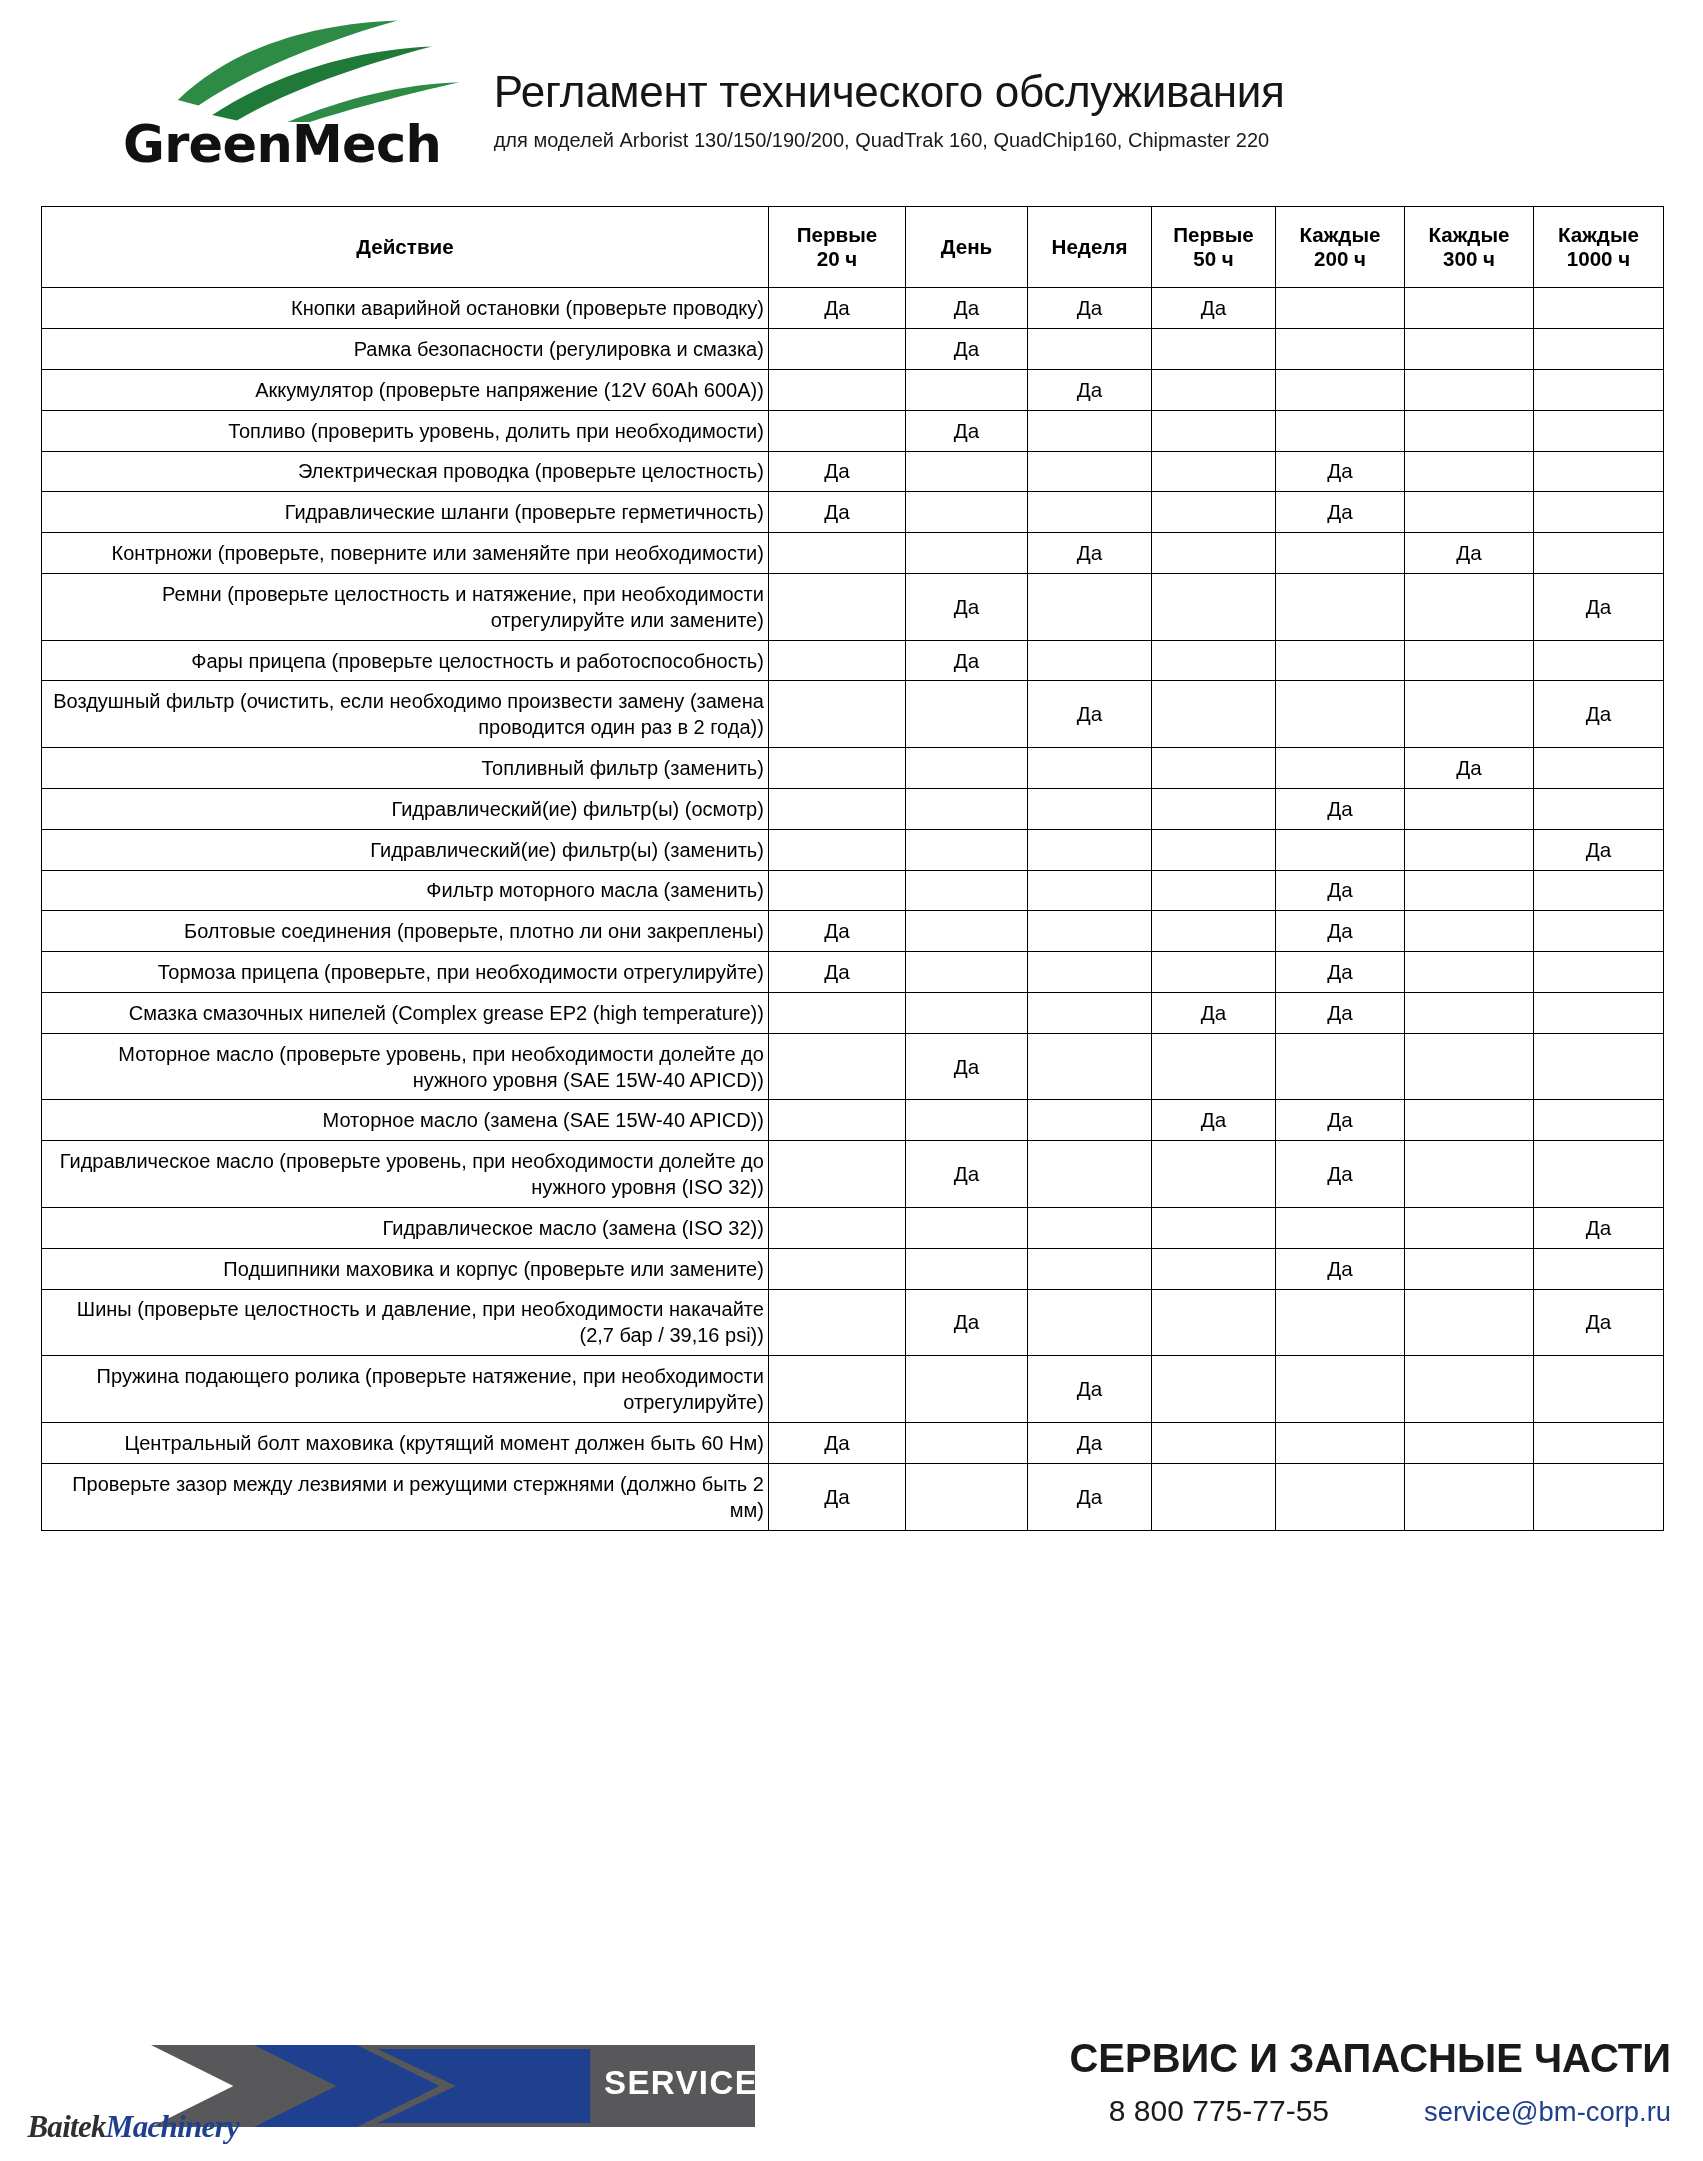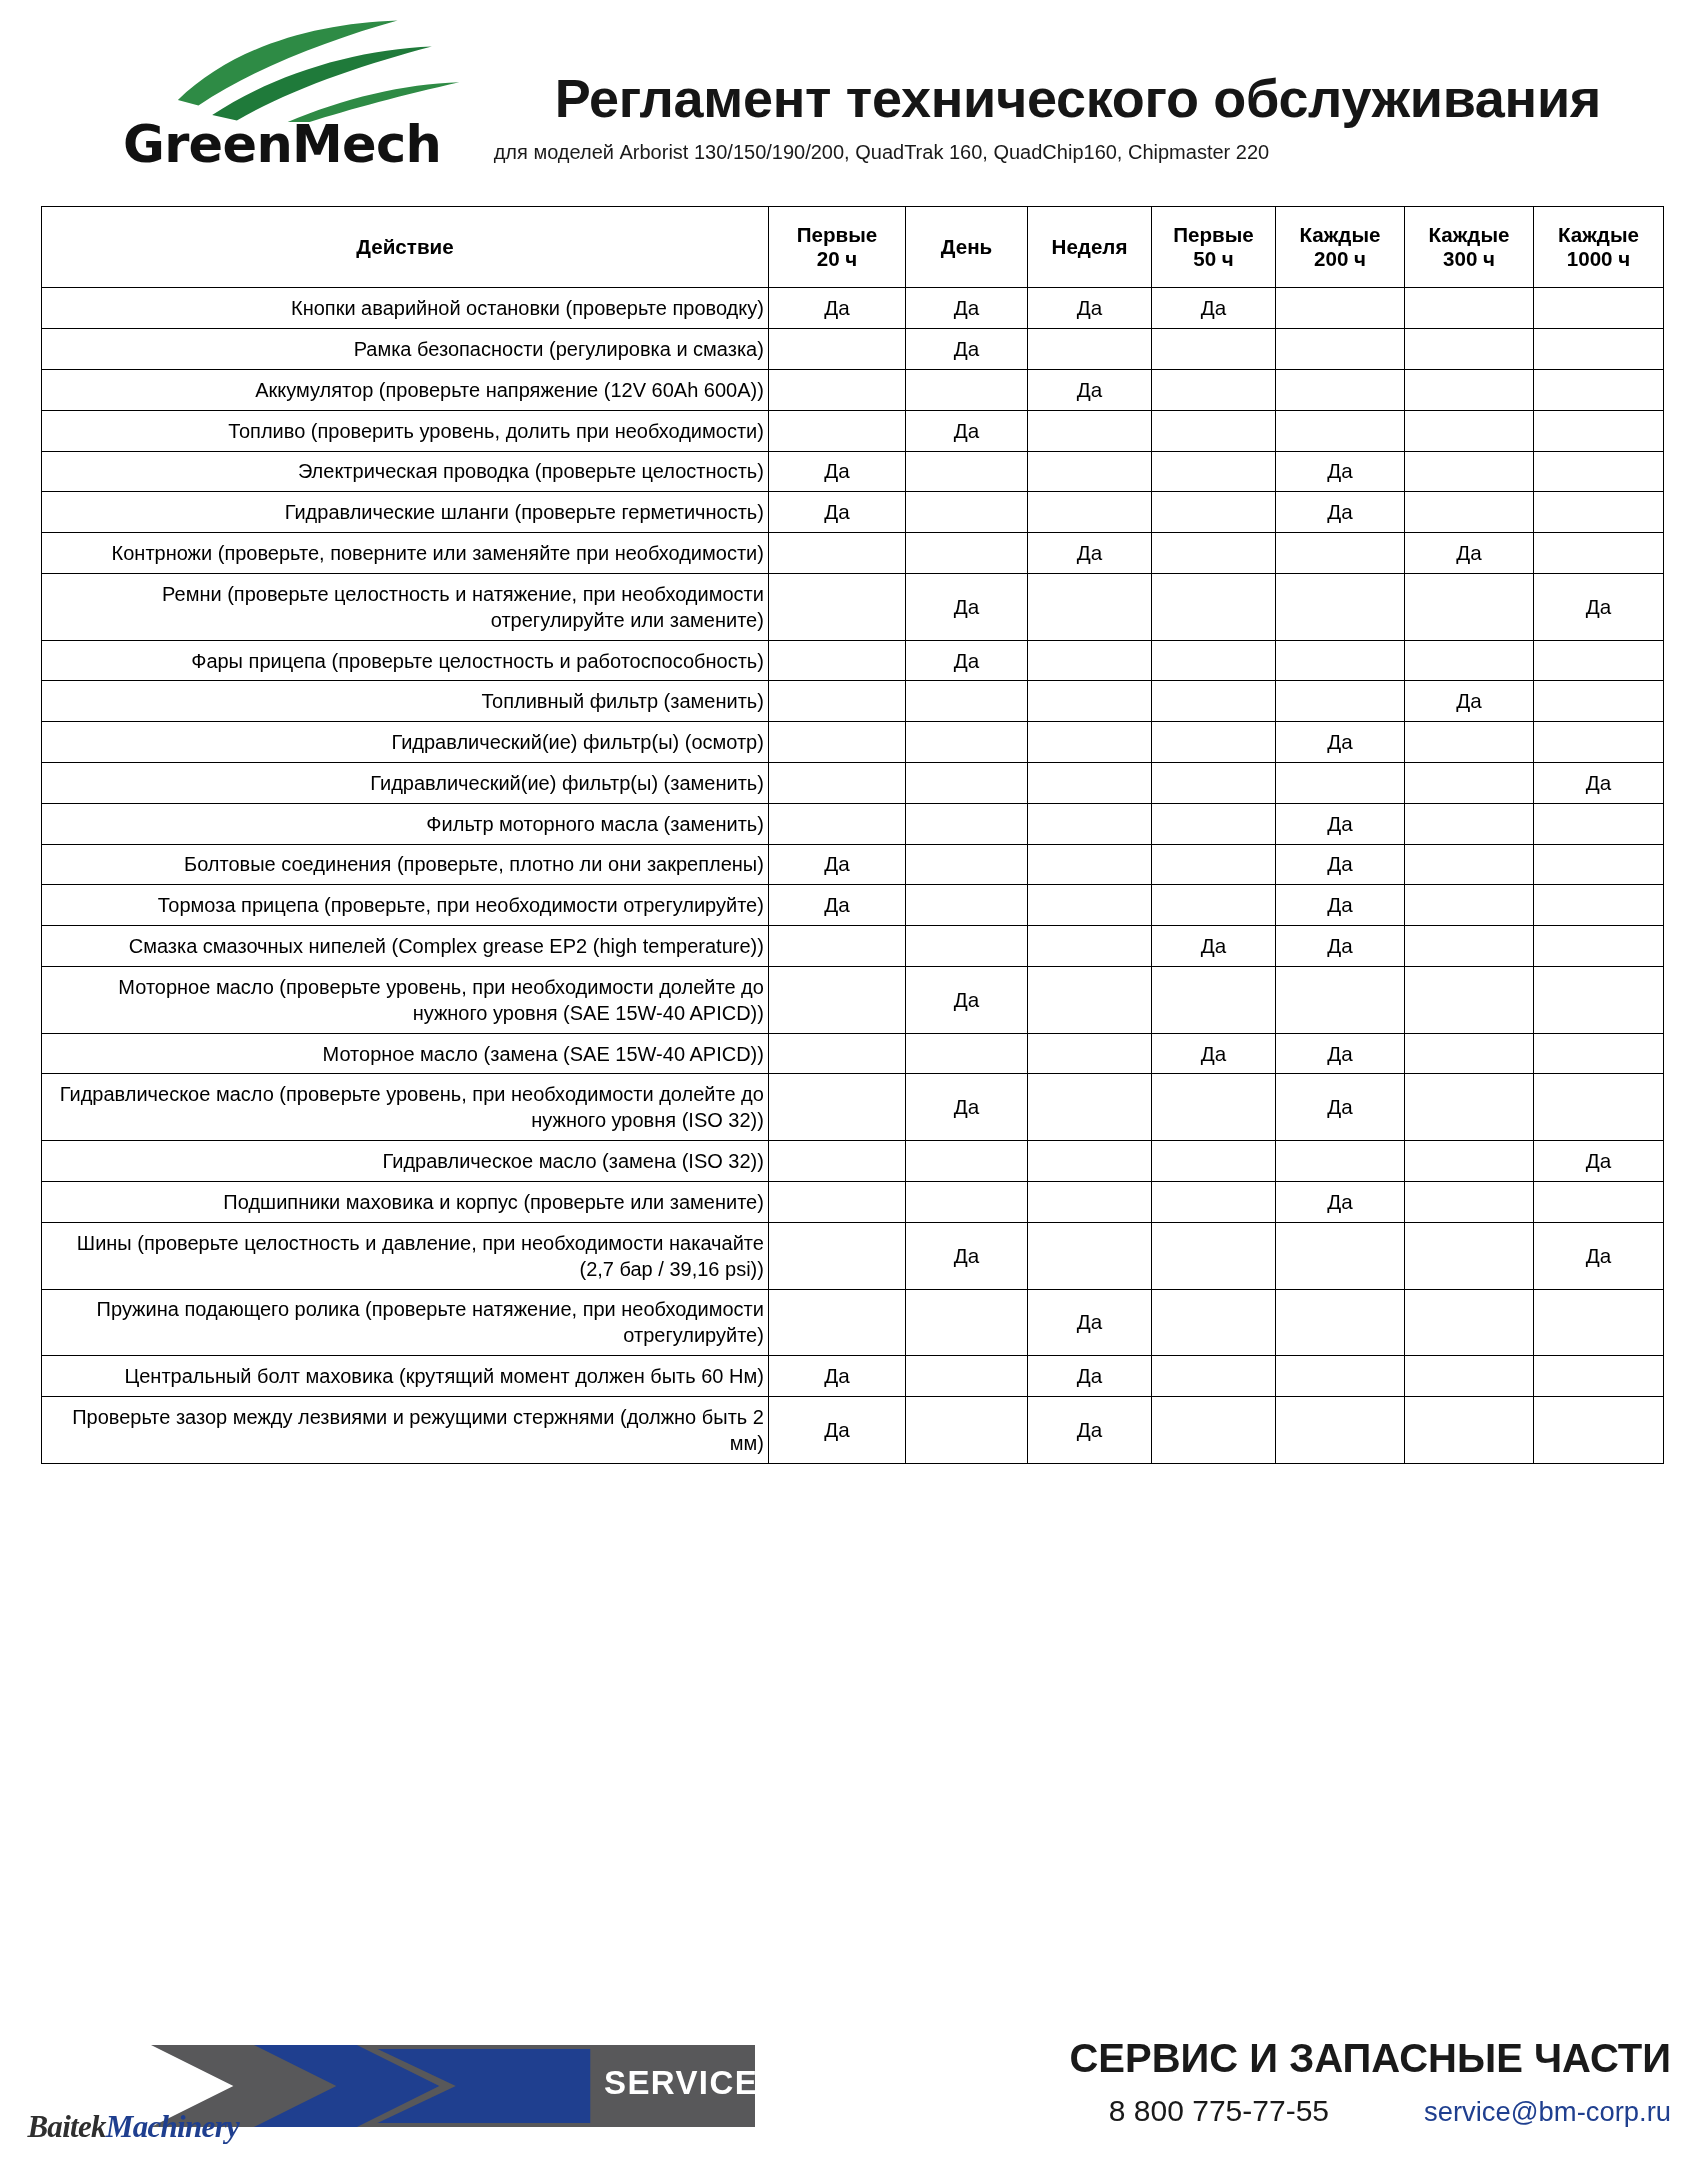--- a/index.html
+++ b/index.html
@@ -53,26 +53,25 @@
     margin-top: -13.7px;
     margin-left: 41px;
     color: #111111;
   }
   .title-block {
     flex: 1 1 auto;
     padding-left: 13.7px;
     padding-top: 48px;
   }
   .doc-title {
-    font-size: 54px;
-    font-weight: 700;
+    font-size: 44px;
+    font-weight: 400;
     color: #161616;
     letter-spacing: -0.3px;
     white-space: nowrap;
-    text-align: center;
   }
   .doc-subtitle {
     font-size: 20px;
     color: #1a1a1a;
     margin-top: 12.4px;
     white-space: nowrap;
   }
 
   
   table.schedule {
@@ -335,20 +334,30 @@
         </tr>
         <tr>
           <td class="action">Фары прицепа (проверьте целостность и работоспособность)</td>
           <td class="mark"></td>
           <td class="mark">Да</td>
           <td class="mark"></td>
           <td class="mark"></td>
           <td class="mark"></td>
           <td class="mark"></td>
           <td class="mark"></td>
+        </tr>
+        <tr>
+          <td class="action">Воздушный фильтр (очистить, если необходимо произвести замену (замена проводится один раз в 2 года))</td>
+          <td class="mark"></td>
+          <td class="mark"></td>
+          <td class="mark">Да</td>
+          <td class="mark"></td>
+          <td class="mark"></td>
+          <td class="mark"></td>
+          <td class="mark">Да</td>
         </tr>
         <tr>
           <td class="action">Топливный фильтр (заменить)</td>
           <td class="mark"></td>
           <td class="mark"></td>
           <td class="mark"></td>
           <td class="mark"></td>
           <td class="mark"></td>
           <td class="mark">Да</td>
           <td class="mark"></td>

